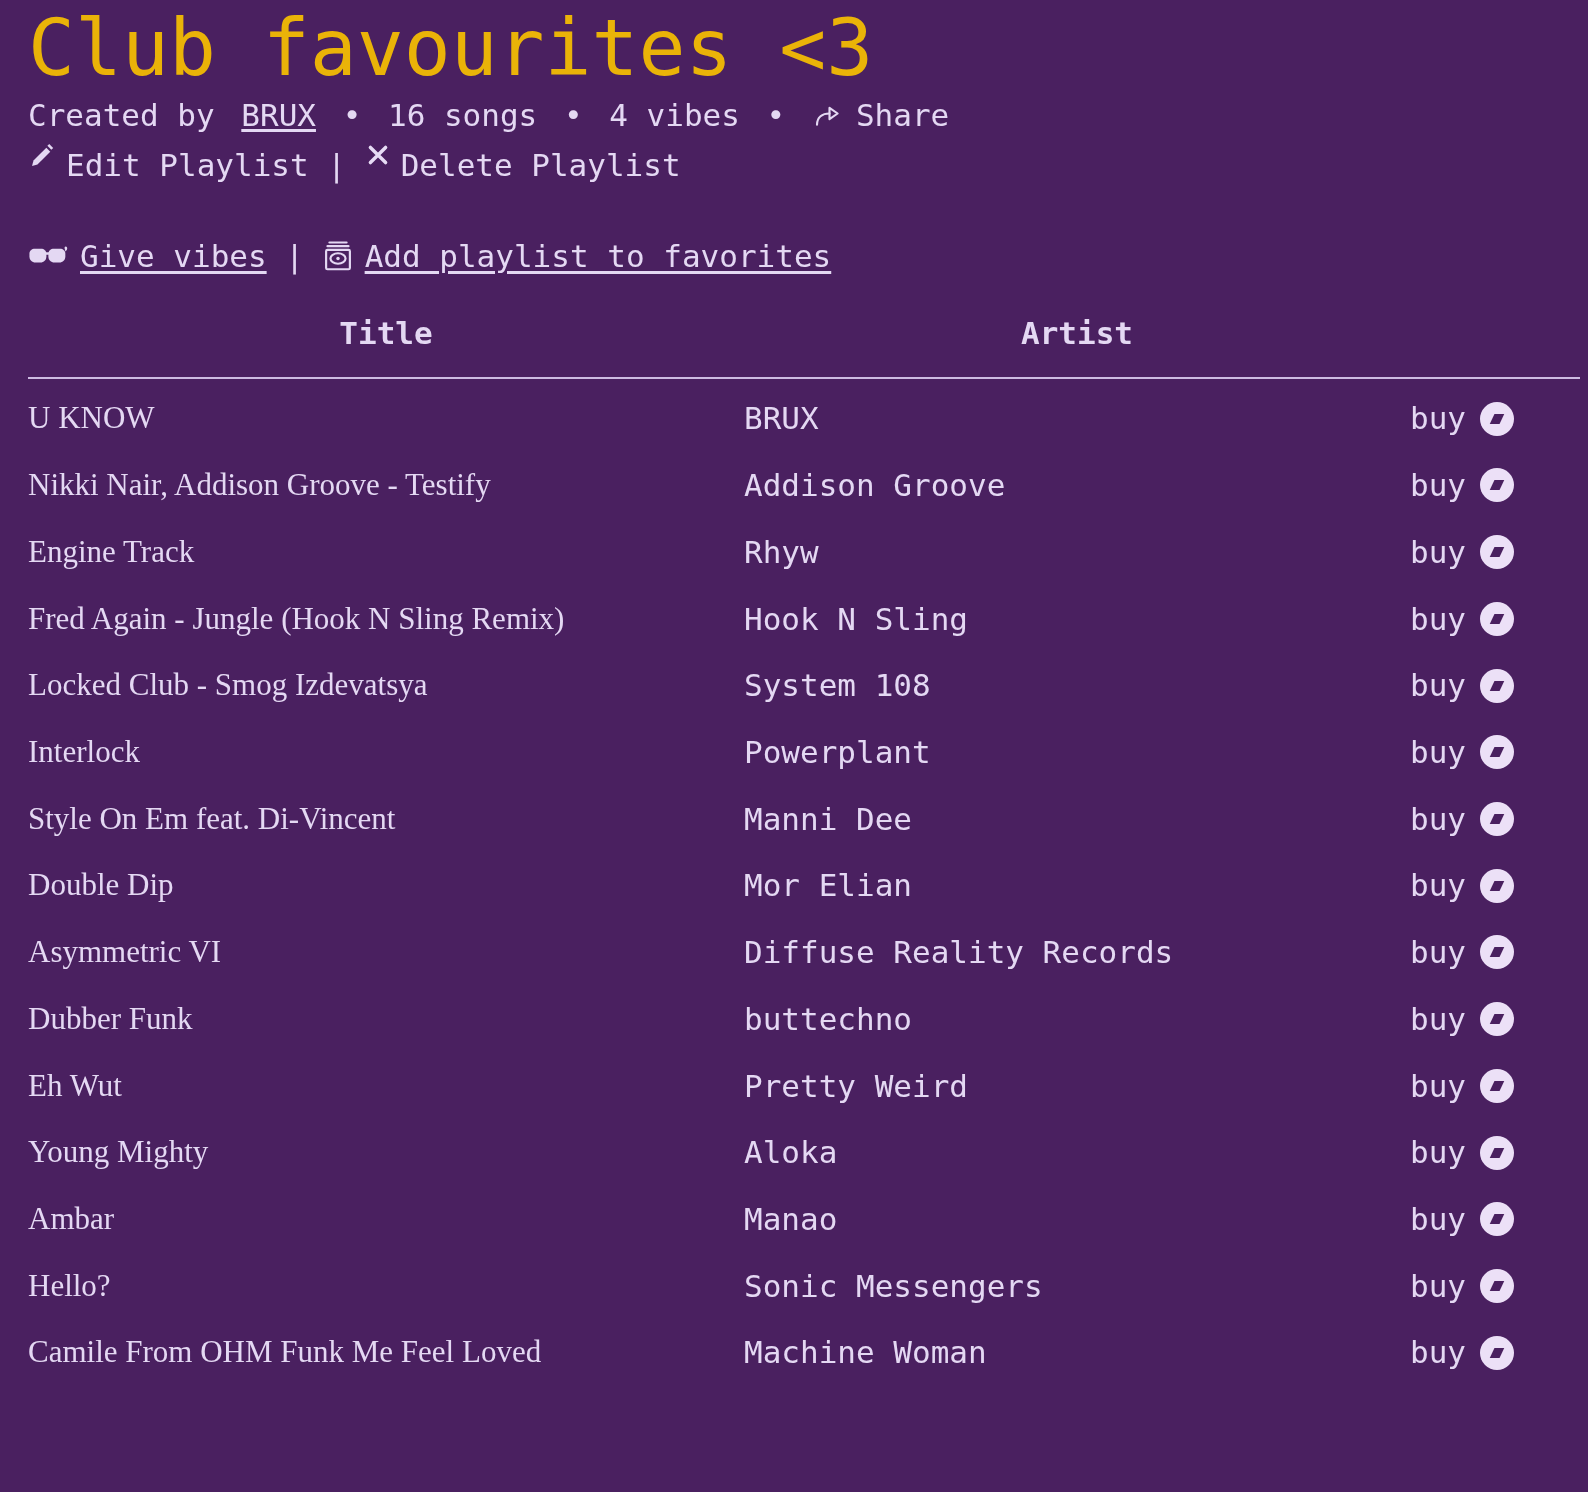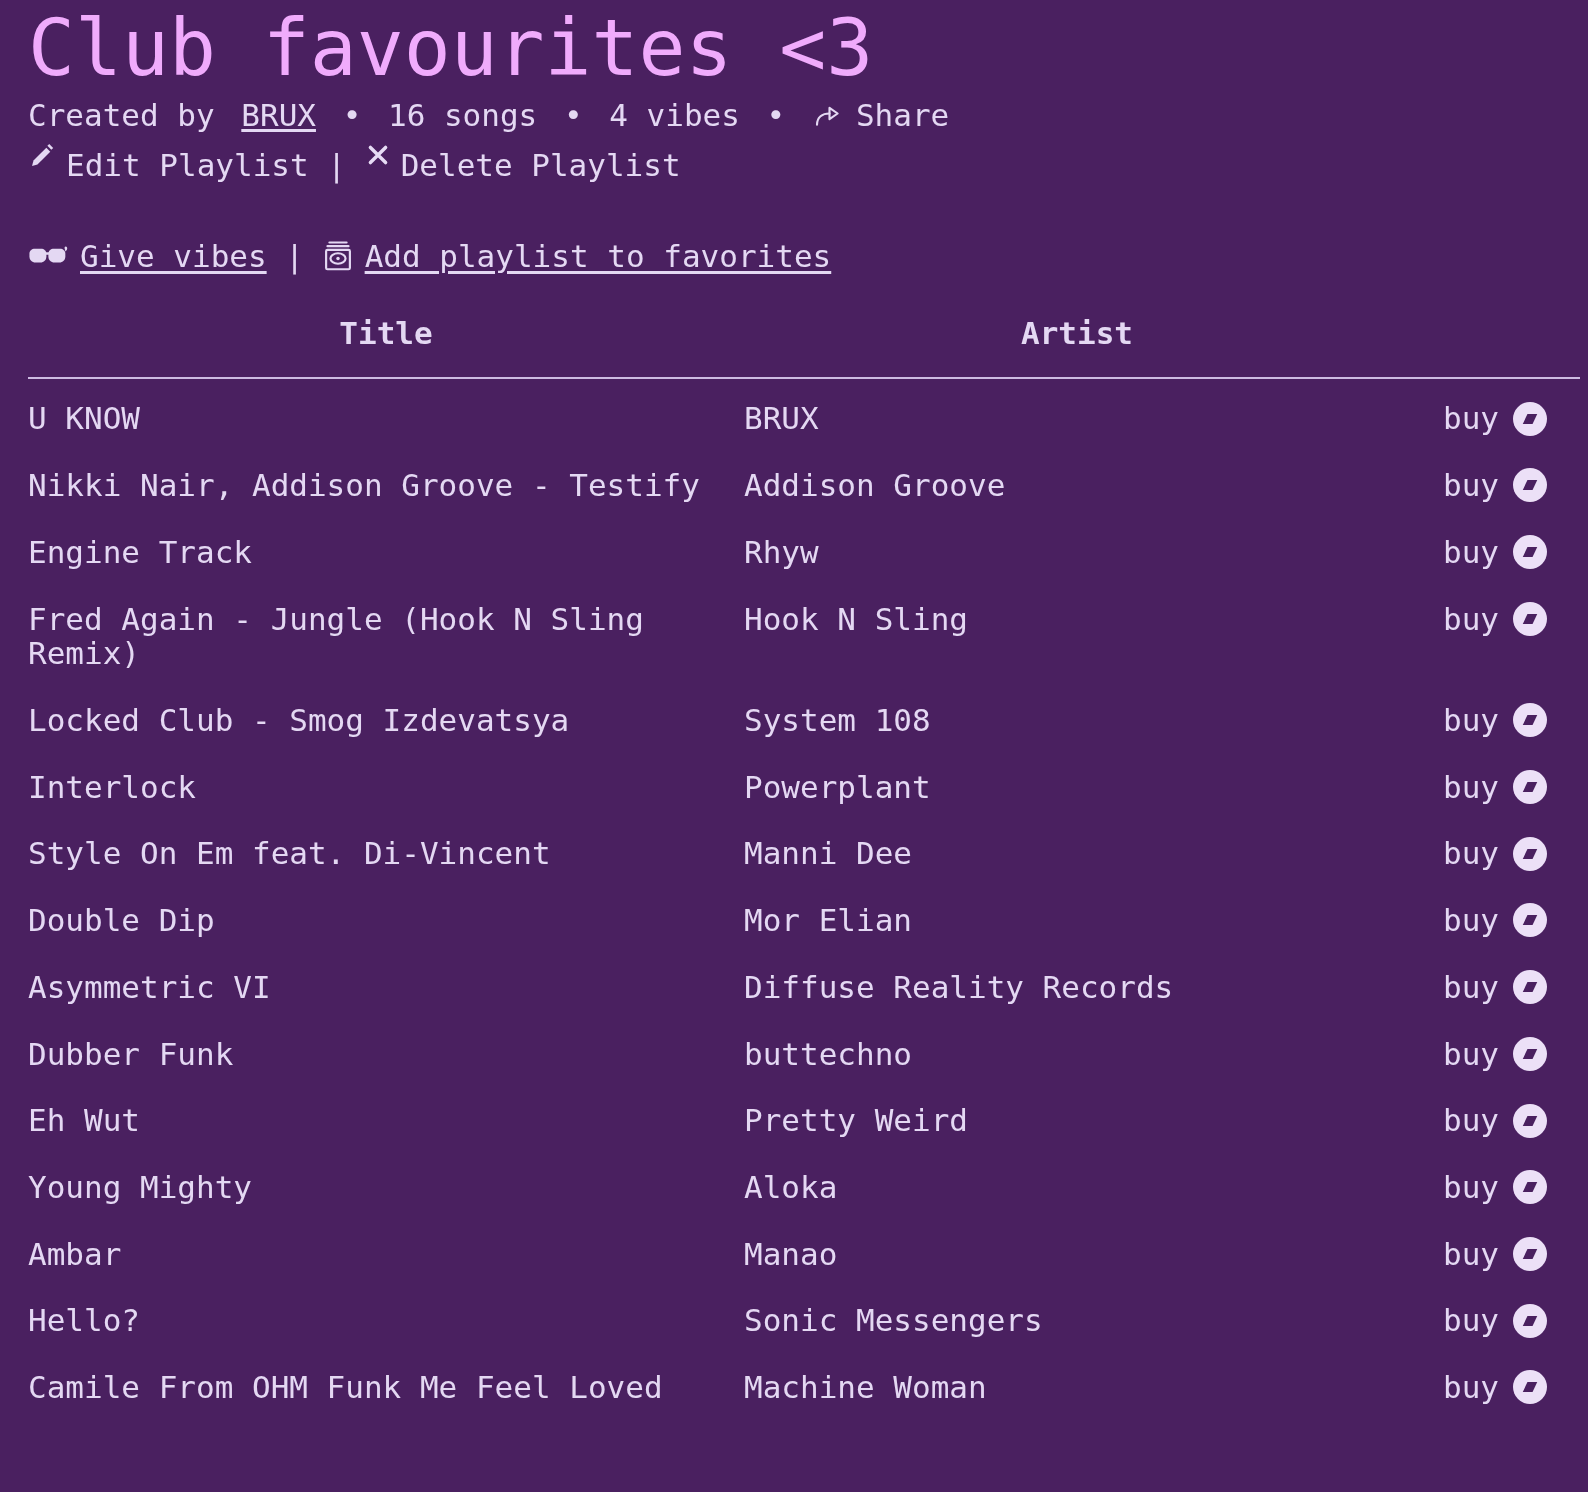--- a/index.html
+++ b/index.html
@@ -27,21 +27,21 @@
   .header {
     padding: 6px 0 0 28px;
   }
 
   .playlist-title {
     font-size: 78px;
     line-height: 1.08;
     font-weight: 400;
     letter-spacing: 0px;
     margin: 0;
-    color: #f0abfc;
+    color: #eab308;
     white-space: nowrap;
   }
 
   .meta-line {
     font-size: 31px;
     line-height: 1.52;
     margin-top: 2px;
     color: #e4d8f3;
     white-space: nowrap;
     display: flex;
@@ -112,23 +112,23 @@
 
   .track-table tbody td {
     font-size: 31px;
     line-height: 1.12;
     color: #e4d8f3;
     padding: 16px 0 16px 0;
     vertical-align: top;
   }
   .track-table tbody tr:first-child td { padding-top: 22px; }
 
-  td.td-title { padding-left: 48px; padding-right: 24px; }
+  td.td-title { padding-left: 48px; padding-right: 24px; font-family: Liberation Serif, serif; }
   td.td-artist { padding-left: 18px; padding-right: 18px; }
-  td.td-buy { text-align: center; padding-right: 38px; white-space: nowrap; }
+  td.td-buy { text-align: left; padding-right: 38px; white-space: nowrap; }
 
   .buy-cell {
     display: inline-flex;
     align-items: center;
     gap: 14px;
     cursor: pointer;
   }
   .buy-label { font-size: 31px; color: #e4d8f3; }
   .bc-logo { width: 34px; height: 34px; display: block; }
 </style>

